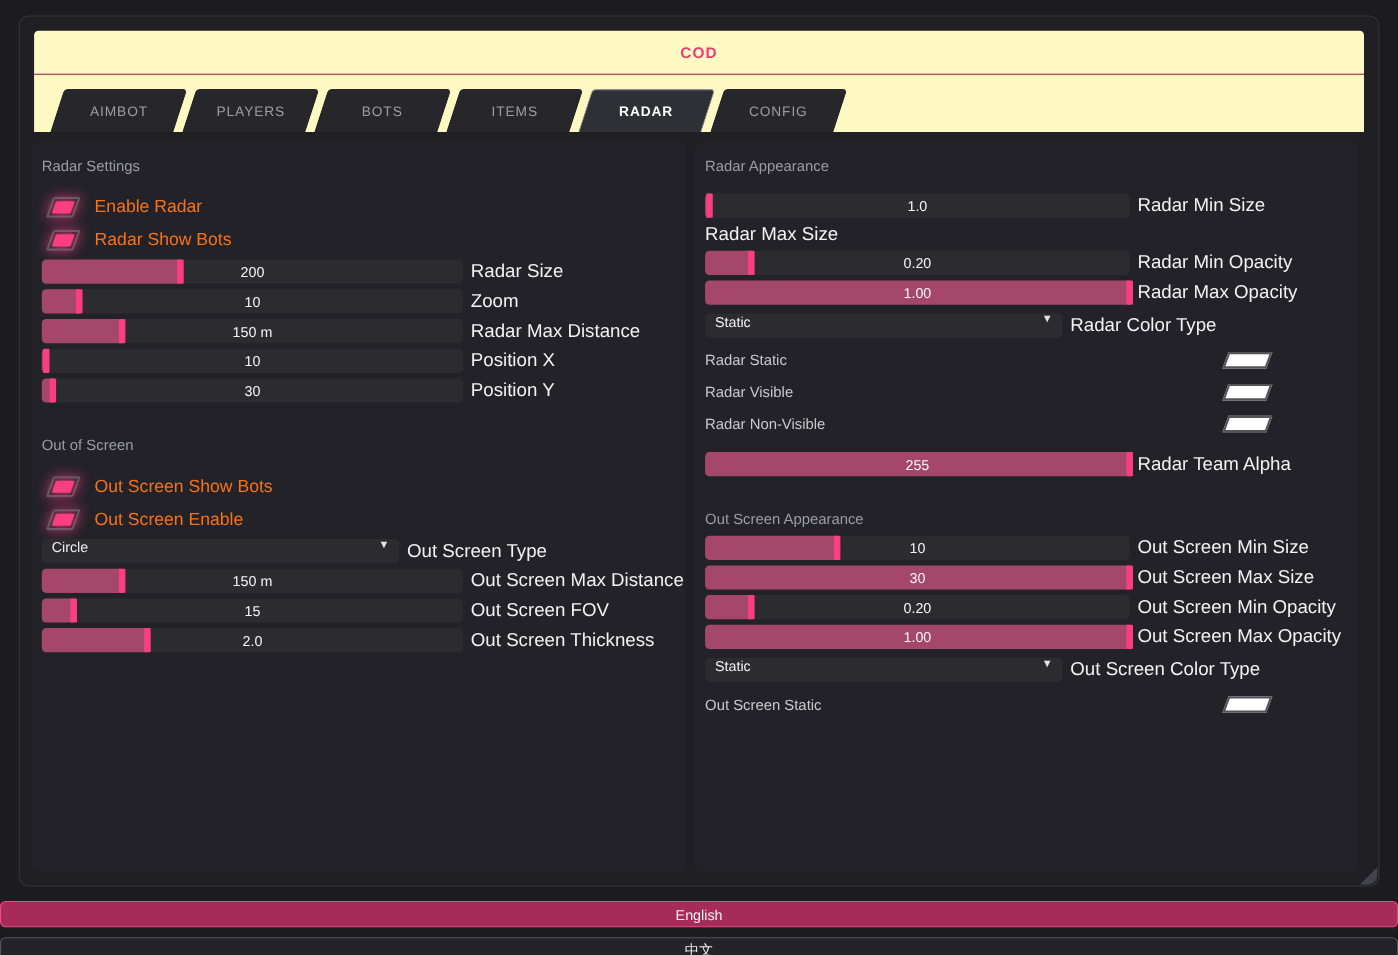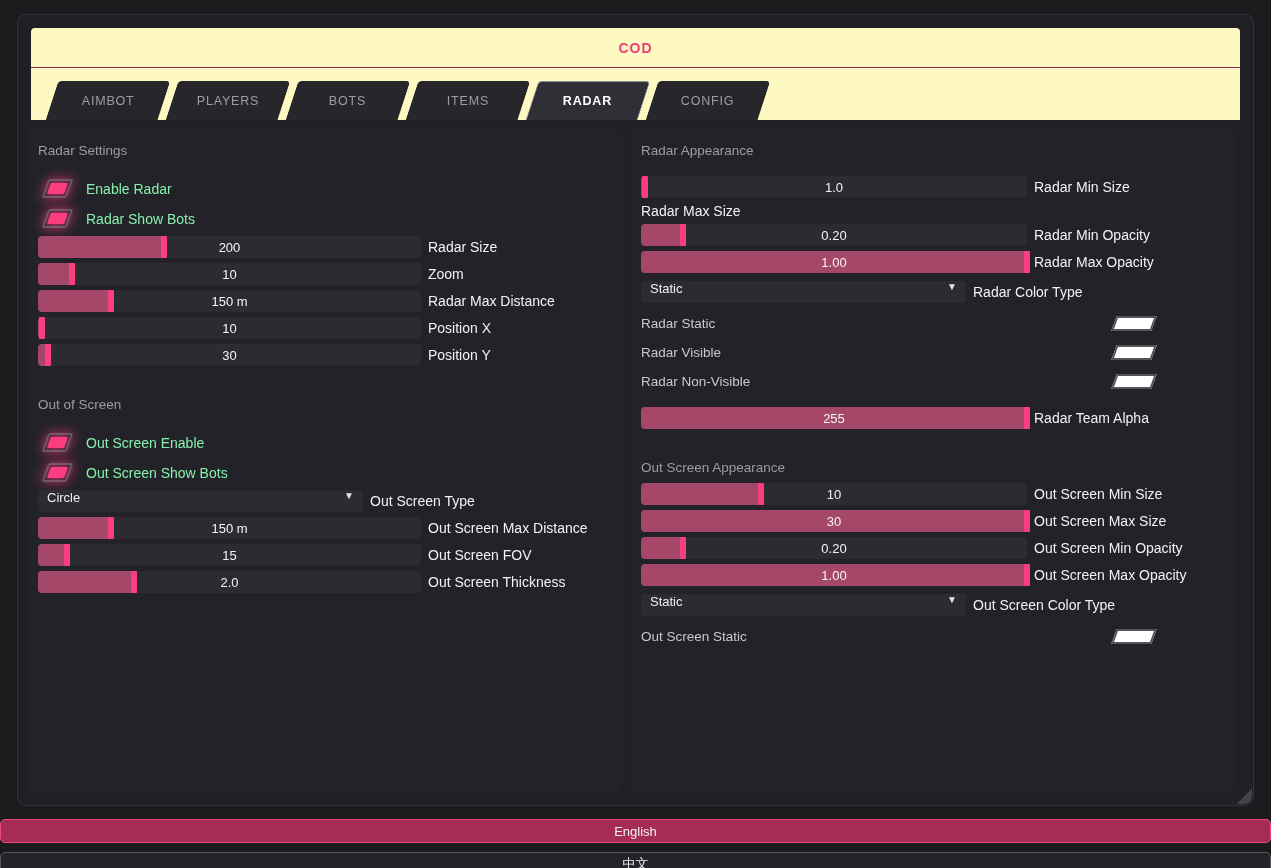--- a/index.html
+++ b/index.html
@@ -41,31 +41,31 @@
   .section-header { font-size:13.5px; color:#9c9ca3; }
   .mb18 { margin-bottom:18px; }
   .mb16 { margin-bottom:8px; }
   .mt31 { margin-top:31px; }
   .mt8  { margin-top:8px; }
   .mt10 { margin-top:10px; }
   .mt6  { margin-top:16px; }
 
   
   .row { display:flex; align-items:center; gap:7px; margin-bottom:5px; }
-  .row-label { font-size:14px; color:#f2f2f4; white-space:nowrap; }
+  .row-label { font-size:17px; color:#f2f2f4; white-space:nowrap; }
 
   
   .check-row { display:flex; align-items:center; gap:16px; height:25px; margin-bottom:5px; }
   .checkbox { position:relative; display:inline-block; width:25px; height:19px;
     margin-left:7px; border:2px solid #5d5d66; border-radius:2px; transform:skewX(-20deg);
     box-shadow:0 0 10px 2px rgba(251,62,128,.45), inset 0 0 5px rgba(251,62,128,.3);
     cursor:pointer; }
   .checkbox-inner { position:absolute; inset:2px; background:#fb3e80; border-radius:1px;
     box-shadow:0 0 7px rgba(251,62,128,.9); }
-  .check-label { font-size:14px; color:#86efac; }
+  .check-label { font-size:16px; color:#f97316; }
 
   
   .slider { position:relative; width:383px; height:22px; background:#2b2b30;
     border-radius:4px; cursor:pointer; flex:none; }
   .panel-right .slider { width:386px; }
   .slider-fill { position:absolute; left:0; top:0; bottom:0; background:#a44768;
     border-radius:4px 0 0 4px; }
   .slider-grab { position:absolute; right:-3px; top:0; bottom:0; width:6px;
     background:#fb3e80; border-radius:1px; }
   .slider-value { position:absolute; inset:0; display:flex; align-items:center;
@@ -194,27 +194,27 @@
         </div>
         <div class="row-label">Position Y</div>
       </div>
 
       <div class="section-header mt31 mb18">Out of Screen</div>
 
       <div class="check-row">
         <span class="checkbox">
             <span class="checkbox-inner"></span>
           </span>
-        <span class="check-label">Out Screen Enable</span>
+        <span class="check-label">Out Screen Show Bots</span>
       </div>
       <div class="check-row">
         <span class="checkbox">
             <span class="checkbox-inner"></span>
           </span>
-        <span class="check-label">Out Screen Show Bots</span>
+        <span class="check-label">Out Screen Enable</span>
       </div>
 
       <div class="row">
         <div class="select">
           <span class="select-value">Circle</span>
           <span class="select-arrow">▼</span>
         </div>
         <div class="row-label">Out Screen Type</div>
       </div>
 

